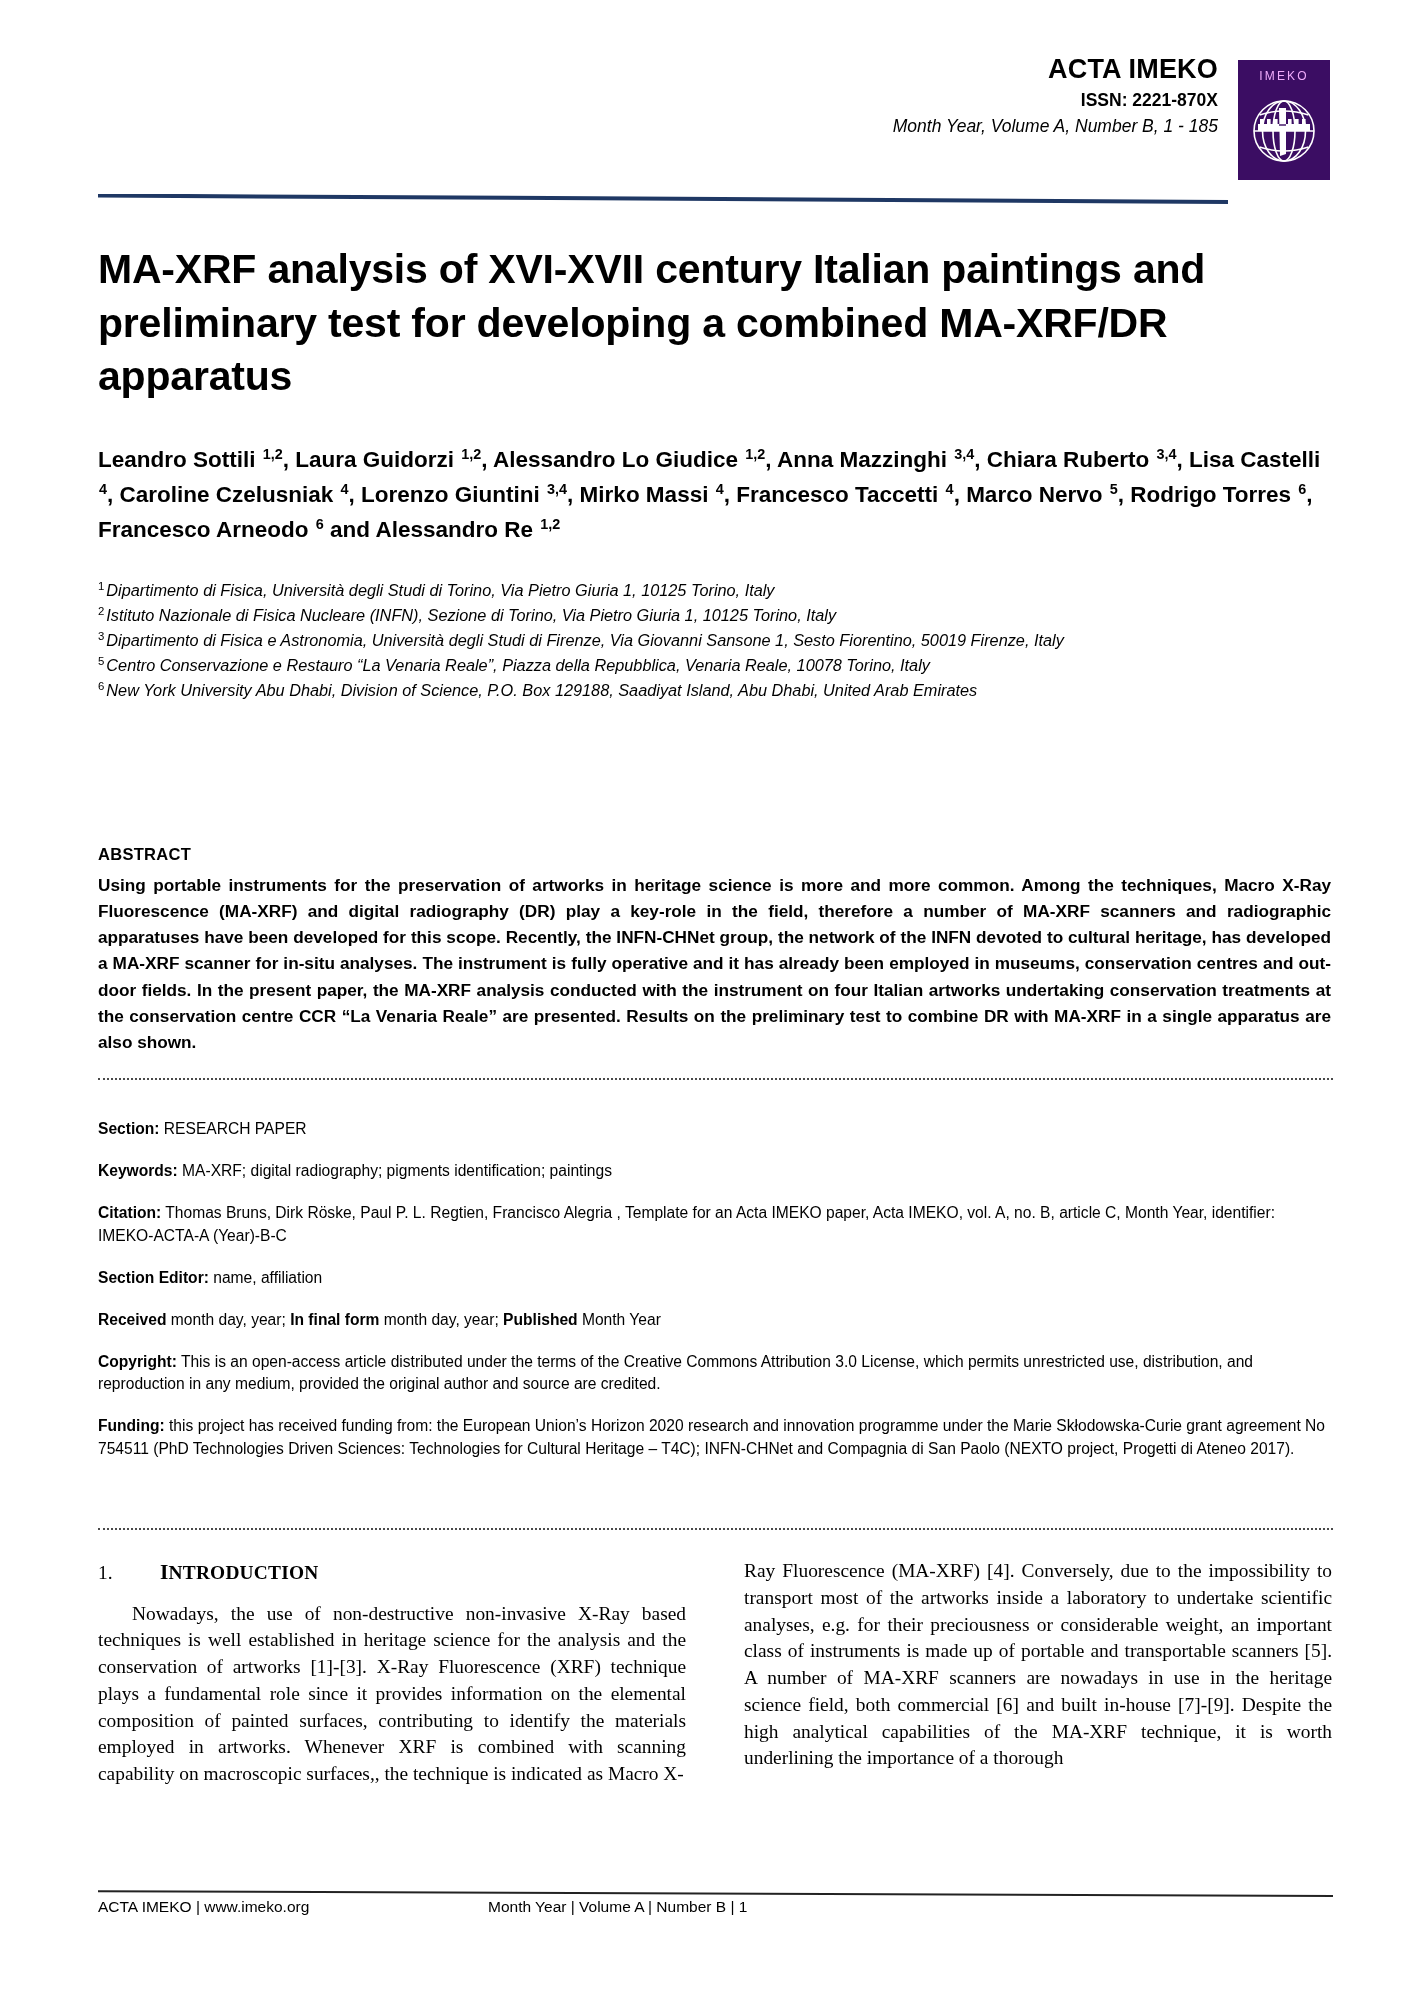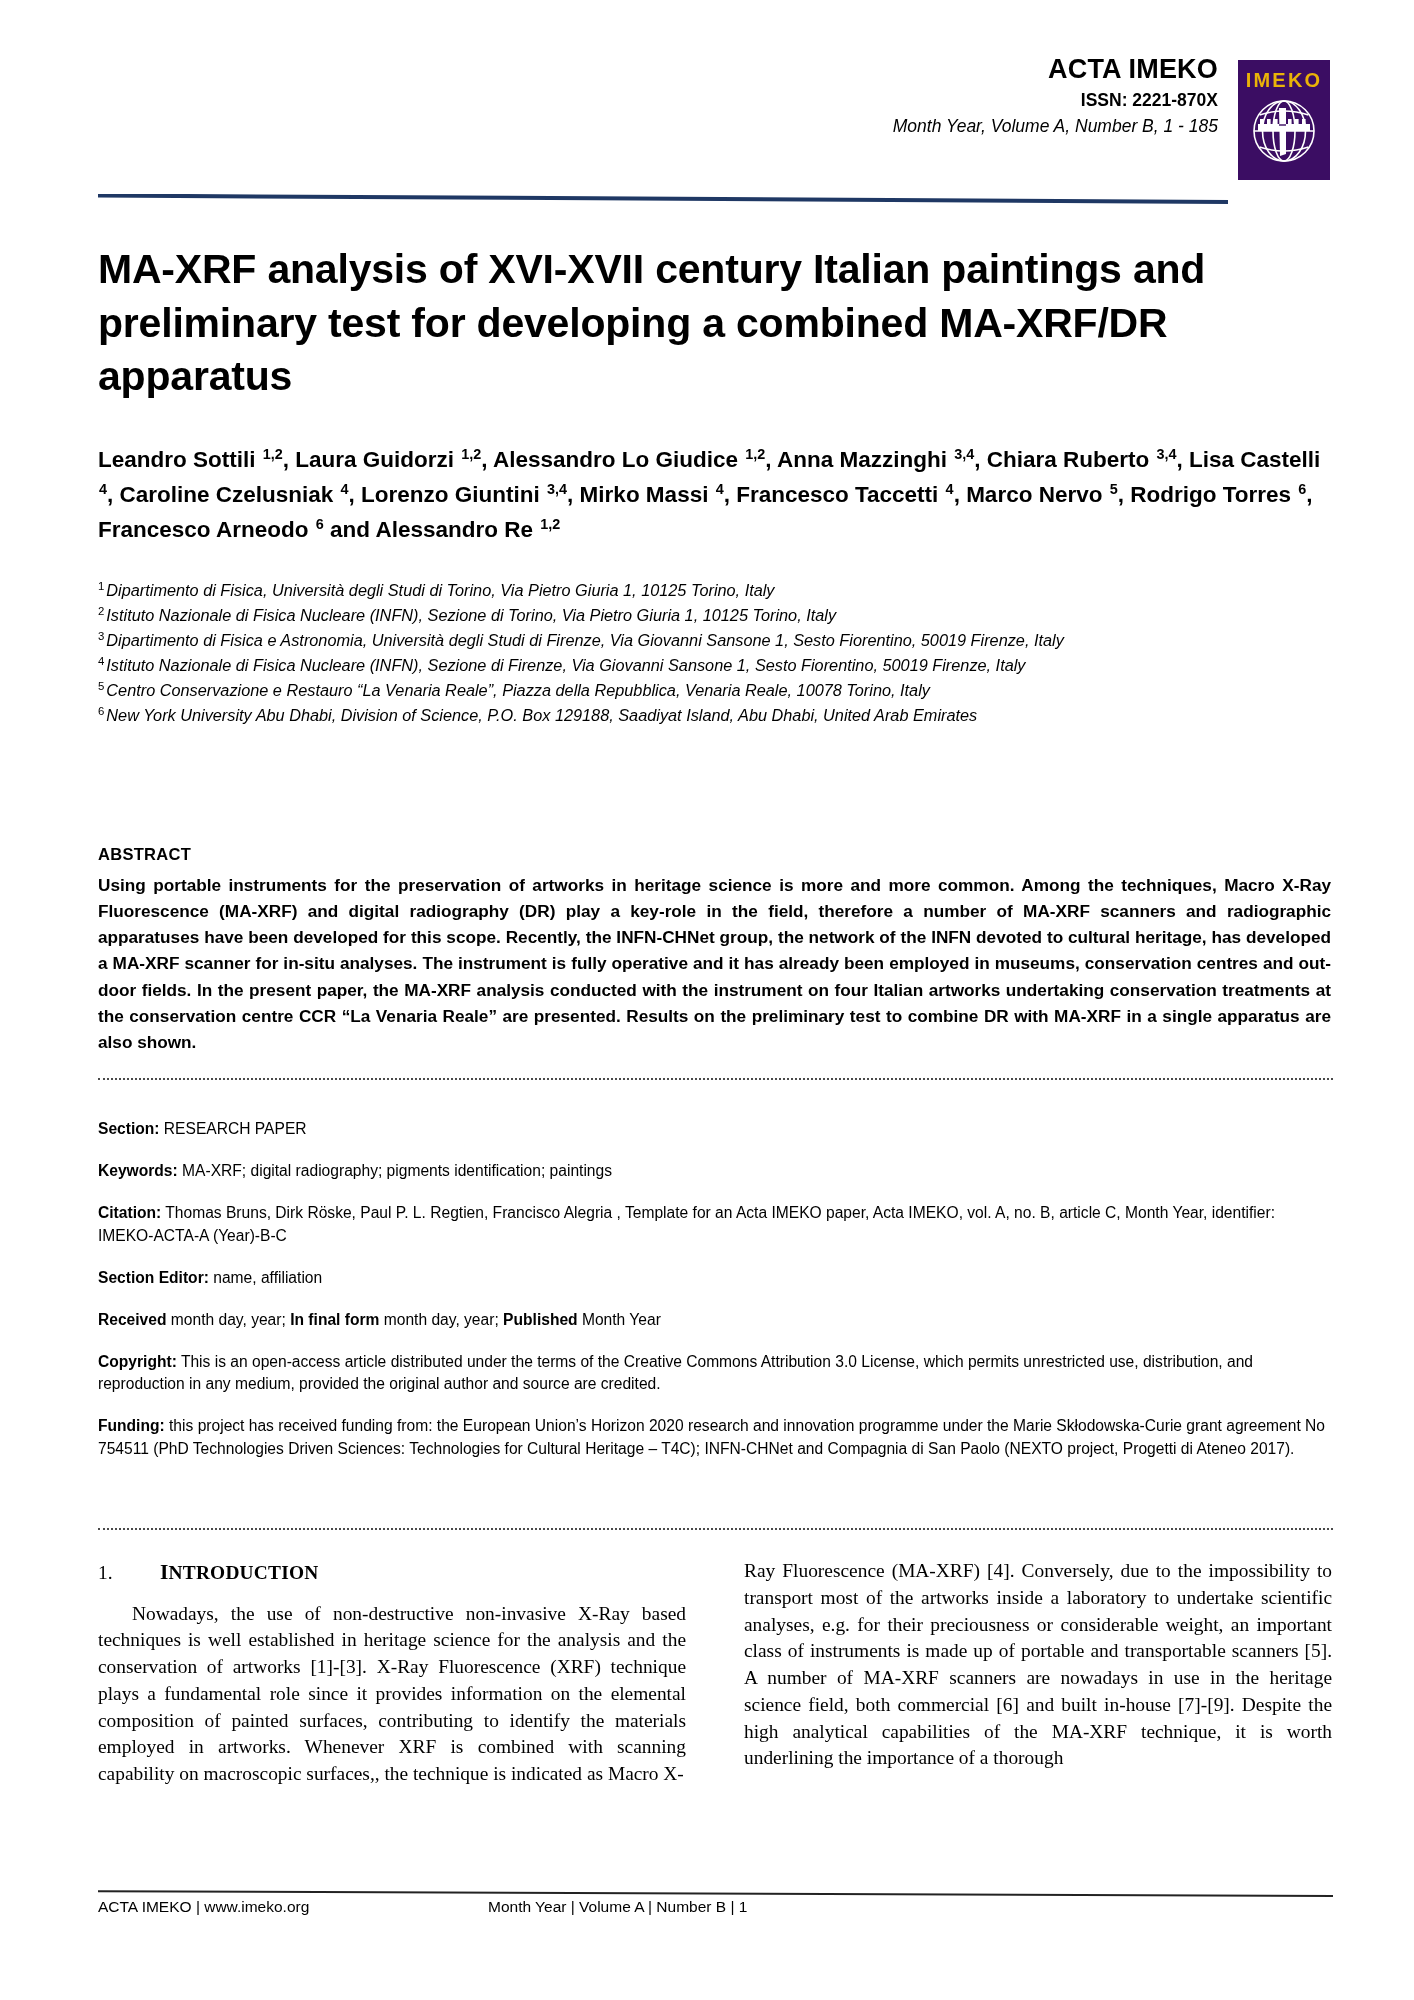--- a/index.html
+++ b/index.html
@@ -63,23 +63,23 @@
     height: 120px;
     background: #3b0d63;
     display: block;
   }
   .logo-word {
     position: absolute;
     top: 9px;
     left: 0;
     width: 92px;
     text-align: center;
-    color: #eab308;
-    font-size: 20px;
-    font-weight: bold;
+    color: #f0abfc;
+    font-size: 12px;
+    font-weight: normal;
     letter-spacing: 2.2px;
     font-family: "Liberation Sans", sans-serif;
   }
   .logo-globe {
     position: absolute;
     top: 32px;
     left: 11px;
   }
 
   
@@ -308,21 +308,20 @@
   <h1 class="title">MA-XRF analysis of XVI-XVII century Italian paintings and preliminary test for developing a combined MA-XRF/DR apparatus</h1>
 
   <div class="authors">
     <span>Leandro Sottili <sup>1,2</sup>, Laura Guidorzi <sup>1,2</sup>, Alessandro Lo Giudice <sup>1,2</sup>, Anna Mazzinghi <sup>3,4</sup>, Chiara Ruberto <sup>3,4</sup>, Lisa Castelli <sup>4</sup>, Caroline Czelusniak <sup>4</sup>, Lorenzo Giuntini <sup>3,4</sup>, Mirko Massi <sup>4</sup>, Francesco Taccetti <sup>4</sup>, Marco Nervo <sup>5</sup>, Rodrigo Torres <sup>6</sup>, Francesco Arneodo <sup>6</sup> and Alessandro Re <sup>1,2</sup></span>
   </div>
 
   <ul class="affiliations">
     <li><sup>1</sup><span>Dipartimento di Fisica, Università degli Studi di Torino, Via Pietro Giuria 1, 10125 Torino, Italy</span></li>
     <li><sup>2</sup><span>Istituto Nazionale di Fisica Nucleare (INFN), Sezione di Torino, Via Pietro Giuria 1, 10125 Torino, Italy</span></li>
     <li><sup>3</sup><span>Dipartimento di Fisica e Astronomia, Università degli Studi di Firenze, Via Giovanni Sansone 1, Sesto Fiorentino, 50019 Firenze, Italy</span></li>
-    <li><sup>4</sup><span>Istituto Nazionale di Fisica Nucleare (INFN), Sezione di Firenze, Via Giovanni Sansone 1, Sesto Fiorentino, 50019 Firenze, Italy</span></li>
     <li><sup>5</sup><span>Centro Conservazione e Restauro “La Venaria Reale”, Piazza della Repubblica, Venaria Reale, 10078 Torino, Italy</span></li>
     <li><sup>6</sup><span>New York University Abu Dhabi, Division of Science, P.O. Box 129188, Saadiyat Island, Abu Dhabi, United Arab Emirates</span></li>
   </ul>
 
   <div class="abstract-block">
     <div class="abstract-label">ABSTRACT</div>
     <p class="abstract-text">Using portable instruments for the preservation of artworks in heritage science is more and more common. Among the techniques, Macro X-Ray Fluorescence (MA-XRF) and digital radiography (DR) play a key-role in the field, therefore a number of MA-XRF scanners and radiographic apparatuses have been developed for this scope. Recently, the INFN-CHNet group, the network of the INFN devoted to cultural heritage, has developed a MA-XRF scanner for in-situ analyses. The instrument is fully operative and it has already been employed in museums, conservation centres and out-door fields. In the present paper, the MA-XRF analysis conducted with the instrument on four Italian artworks undertaking conservation treatments at the conservation centre CCR “La Venaria Reale” are presented. Results on the preliminary test to combine DR with MA-XRF in a single apparatus are also shown.</p>
   </div>
 
   <div class="dotted-sep" id="sep-top"></div>

